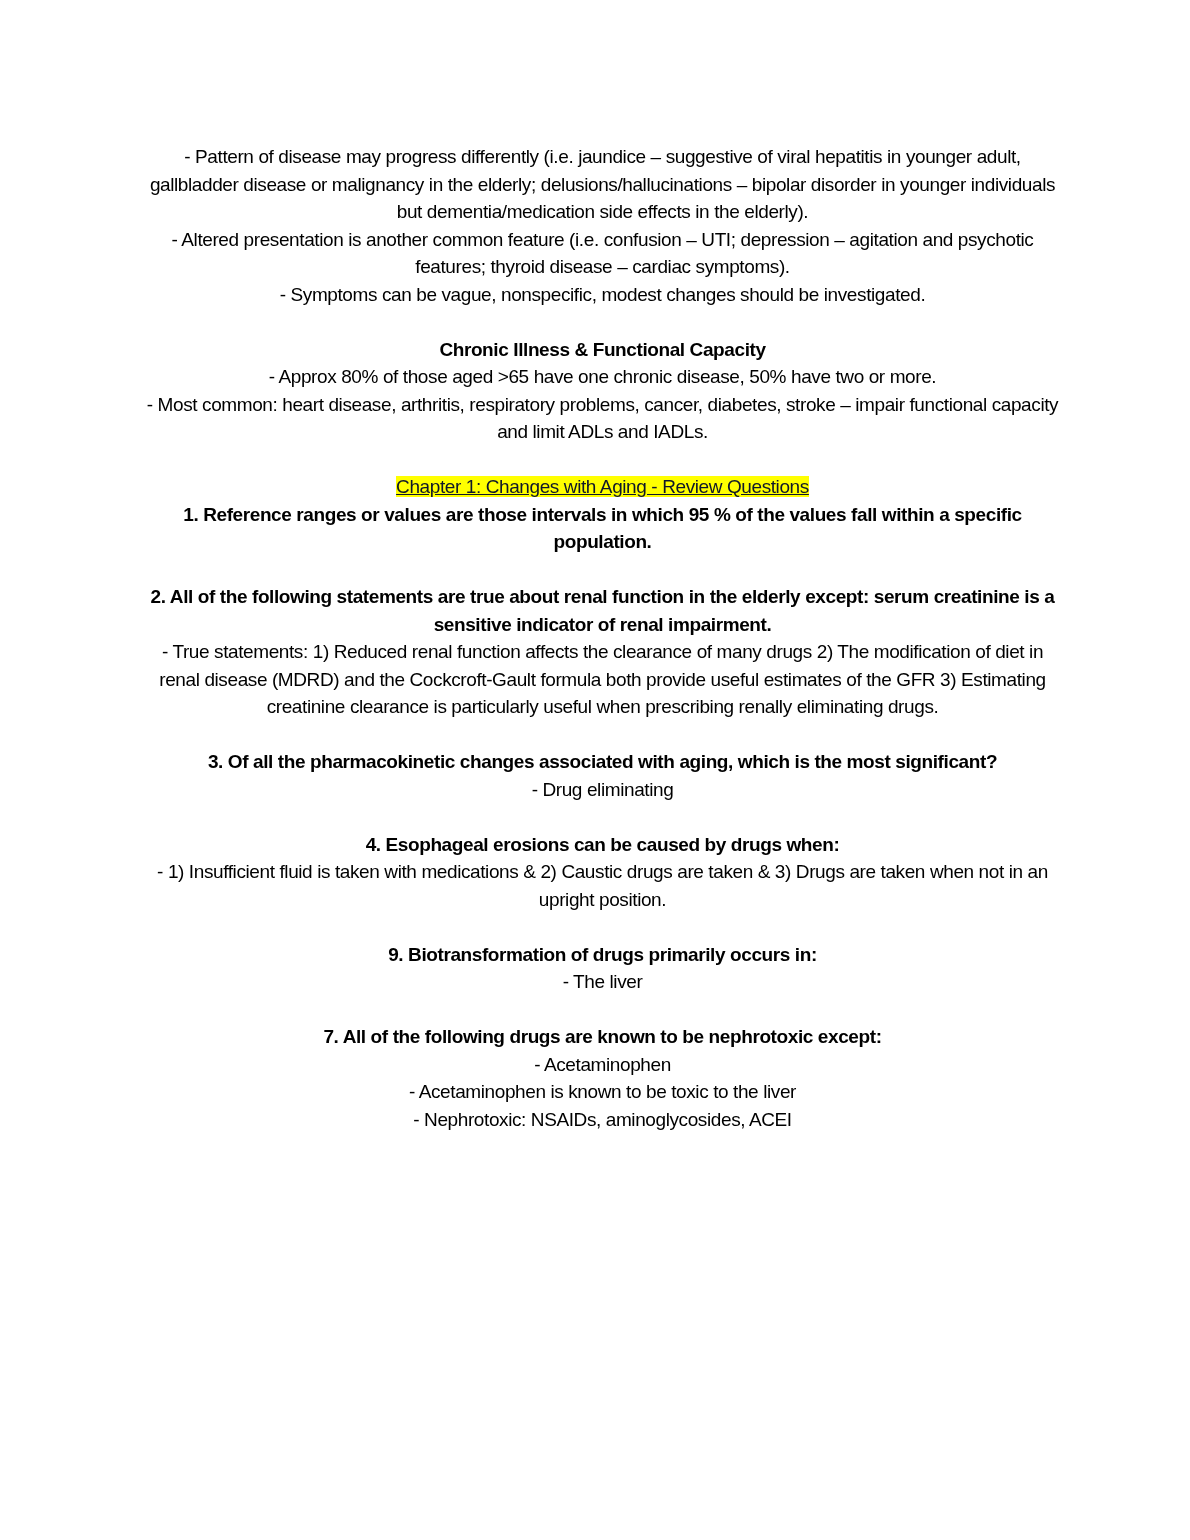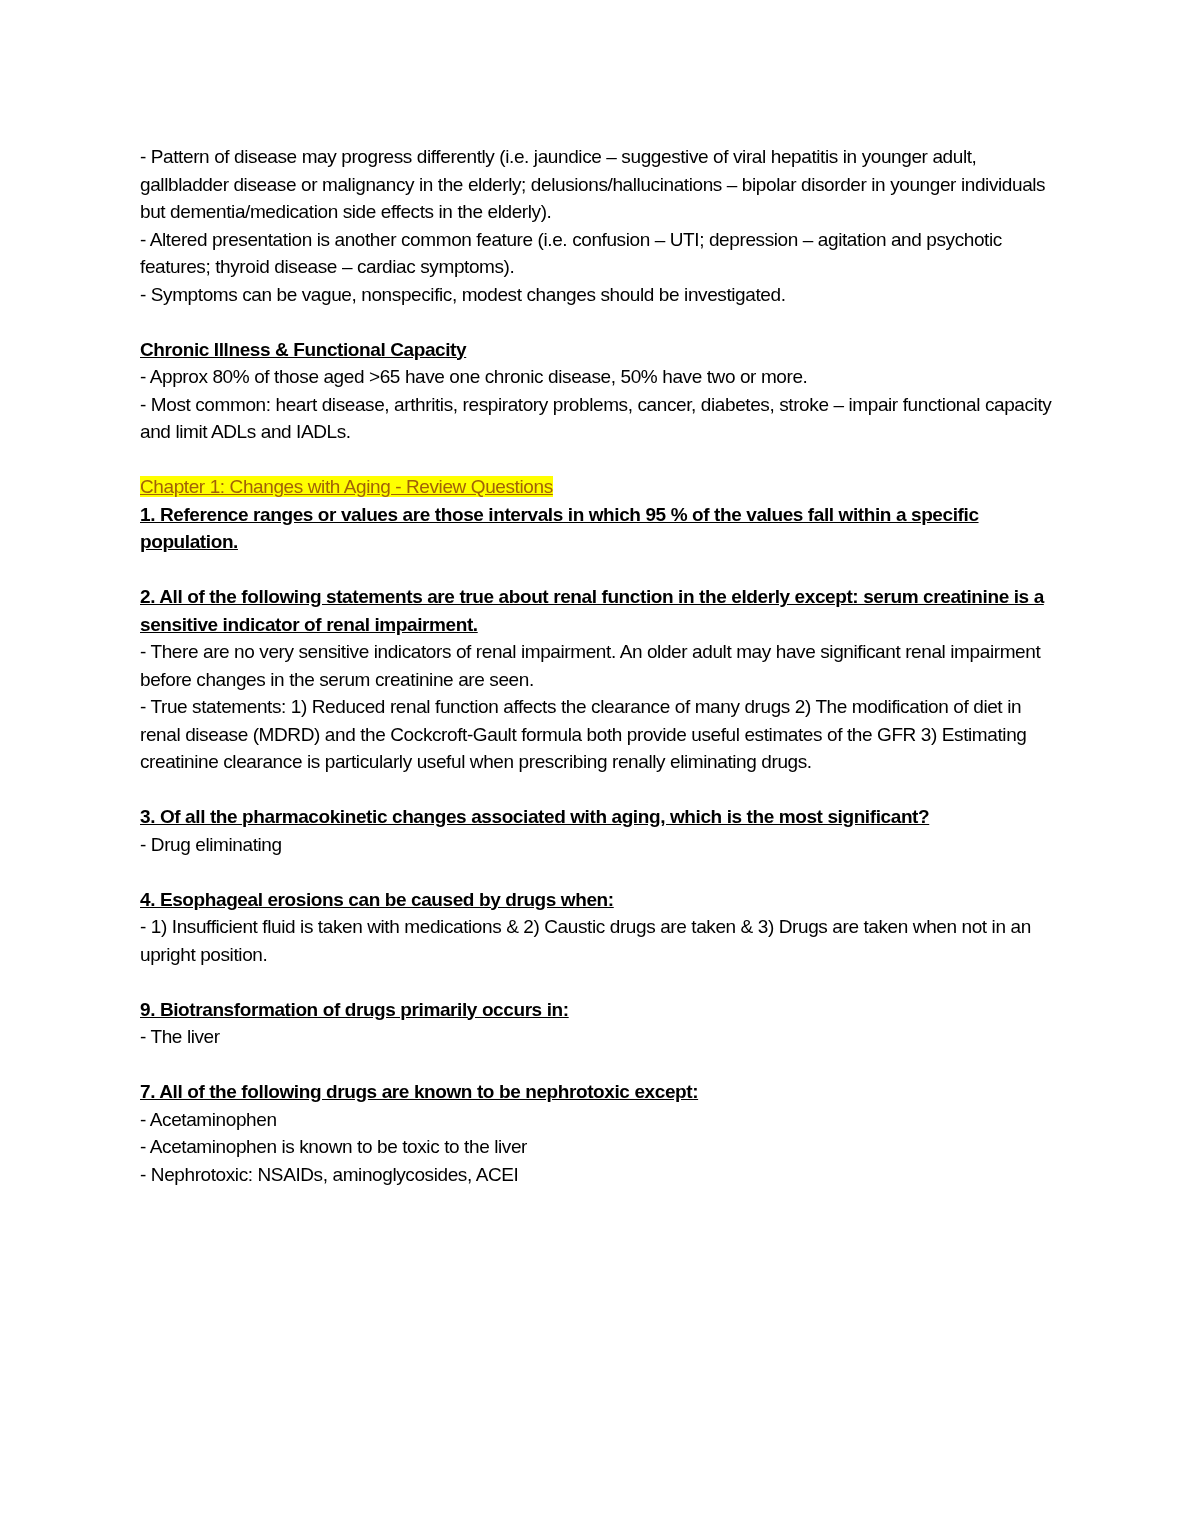--- a/index.html
+++ b/index.html
@@ -14,43 +14,43 @@
     font-family: "Liberation Sans", sans-serif;
     color: #000000;
   }
   .page {
     box-sizing: border-box;
     width: 1190px;
     height: 1540px;
     padding: 143px 120px 4px 140px;
     background: #ffffff;
     overflow: hidden;
+    text-align: center;
   }
   .content {
     width: 925px;
     font-size: 19px;
     line-height: 27.5px;
     letter-spacing: -0.4px;
     color: #000000;
   }
   .block {
     margin: 0 0 27.5px 0;
   }
   .block p {
     margin: 0;
   }
   .bold {
     font-weight: bold;
-    text-decoration: underline;
   }
   .chapter-heading {
     display: inline;
     background: #FFFF00;
     text-decoration: underline;
-    color: #a16207;
+    color: #0f172a;
     font-weight: normal;
   }
 </style>
 </head>
 <body>
 
 <div class="page">
   <div class="content">
 
     <section class="block">
@@ -65,21 +65,20 @@
       <p>- Most common: heart disease, arthritis, respiratory problems, cancer, diabetes, stroke – impair functional capacity and limit ADLs and IADLs.</p>
     </section>
 
     <section class="block">
       <p><span class="chapter-heading">Chapter 1: Changes with Aging - Review Questions</span></p>
       <p class="bold">1. Reference ranges or values are those intervals in which 95 % of the values fall within a specific population.</p>
     </section>
 
     <section class="block">
       <p class="bold">2.  All of the following statements are true about renal function in the elderly except: serum creatinine is a sensitive indicator of renal impairment.</p>
-      <p>- There are no very sensitive indicators of renal impairment. An older adult may have significant renal impairment before changes in the serum creatinine are seen.</p>
       <p>- True statements: 1) Reduced renal function affects the clearance of many drugs 2) The modification of diet in renal disease (MDRD) and the Cockcroft-Gault formula both provide useful estimates of the GFR 3) Estimating creatinine clearance is particularly useful when prescribing renally eliminating drugs.</p>
     </section>
 
     <section class="block">
       <p class="bold">3. Of all the pharmacokinetic changes associated with aging, which is the most significant?</p>
       <p>- Drug eliminating</p>
     </section>
 
     <section class="block">
       <p class="bold">4. Esophageal erosions can be caused by drugs when:</p>

